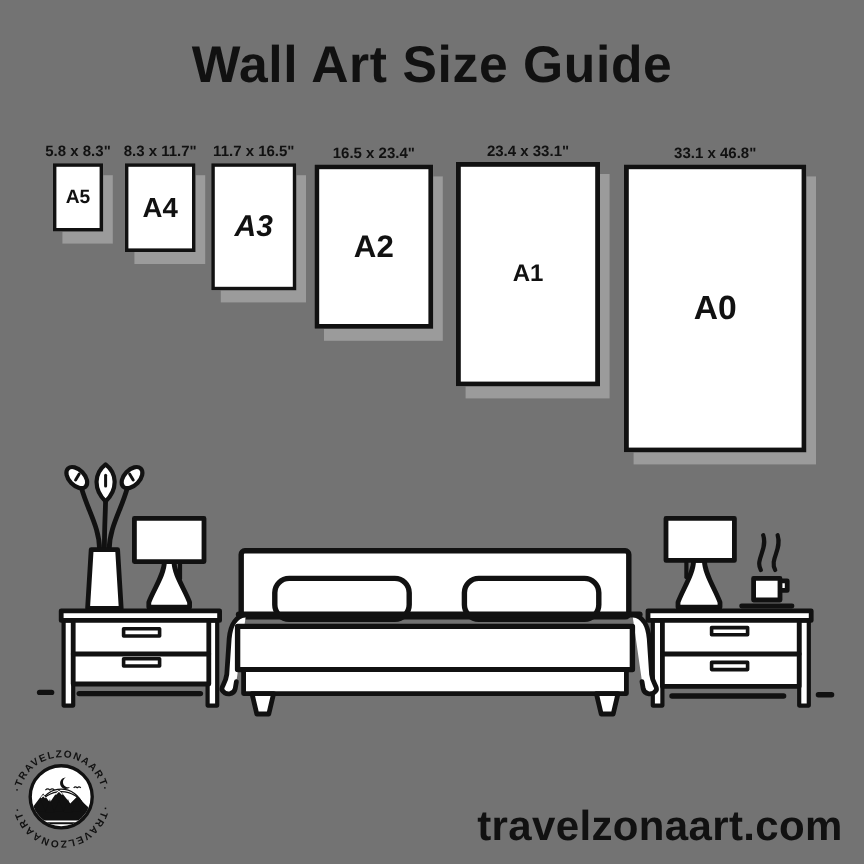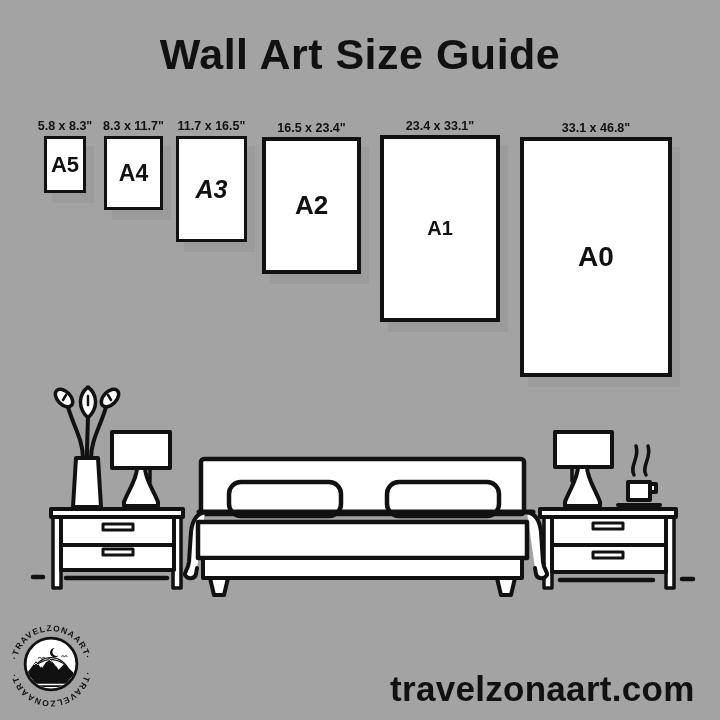--- a/index.html
+++ b/index.html
@@ -1,17 +1,17 @@
 <!DOCTYPE html>
 <html><head>
 <meta charset="utf-8">
 <style>
   html,body{margin:0;padding:0;}
   .page{
-    position:relative;width:720px;height:720px;background:#a3a3a3;
+    position:relative;width:720px;height:720px;background:#737373;
     font-family:"Liberation Sans", sans-serif;color:#111111;overflow:hidden;
   }
   .title{
     position:absolute;top:30px;left:0;width:720px;margin:0;
     text-align:center;font-size:43px;font-weight:800;letter-spacing:.5px;color:#111;
   }
   
   .frame{
     position:absolute;background:#fff;border:3px solid #111;box-sizing:border-box;
     box-shadow:8px 10px 0 #9b9b9b;display:flex;align-items:center;justify-content:center;
@@ -20,32 +20,32 @@
     position:absolute;bottom:100%;left:50%;transform:translateX(-50%);
     margin-bottom:6px;font-size:12.5px;font-weight:bold;white-space:nowrap;color:#111;
   }
   .frame .code{font-weight:bold;color:#111;}
   .frame-a5{left:44px;top:136px;width:42px;height:57px;}
   .frame-a4{left:104px;top:136px;width:59px;height:74px;}
   .frame-a3{left:176px;top:136px;width:71px;height:106px;}
   .frame-a2{left:262px;top:137px;width:99px;height:137px;border-width:4px;}
   .frame-a1{left:380px;top:135px;width:120px;height:187px;border-width:4px;}
   .frame-a0{left:520px;top:137px;width:152px;height:240px;border-width:4px;}
-  .frame-a5 .code{font-size:22px;}
+  .frame-a5 .code{font-size:16px;}
   .frame-a4 .code{font-size:23px;}
   .frame-a3 .code{font-size:25px;font-style:italic;}
   .frame-a2 .code{font-size:26px;}
   .frame-a1 .code{font-size:20px;}
   .frame-a0 .code{font-size:28px;}
   
   .bedroom{position:absolute;left:0;top:385px;width:720px;height:215px;}
   
   .logo{position:absolute;left:4px;top:616px;width:94px;height:96px;}
   .website{
-    position:absolute;left:390px;top:669px;width:320px;text-align:left;
+    position:absolute;left:390px;top:669px;width:320px;text-align:center;
     font-size:35px;font-weight:800;letter-spacing:.3px;color:#111;
   }
 </style>
 </head>
 <body>
 
 <div class="page">
 
   <h1 class="title">Wall Art Size Guide</h1>
 

